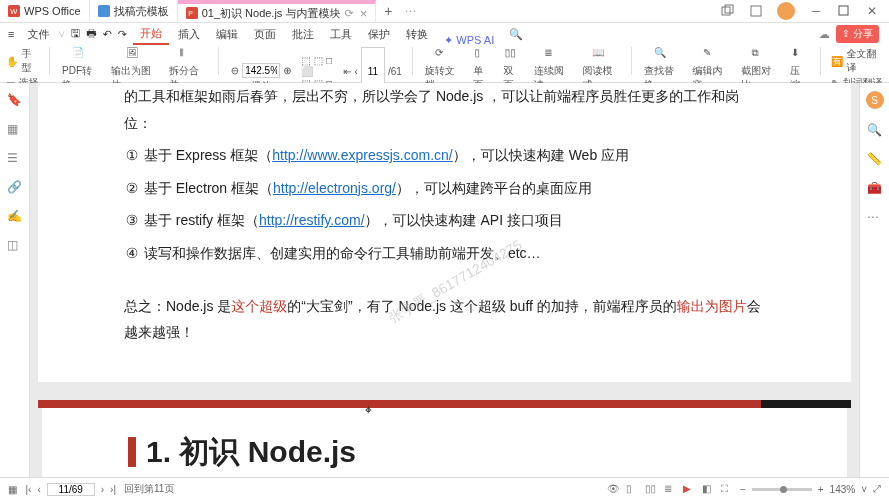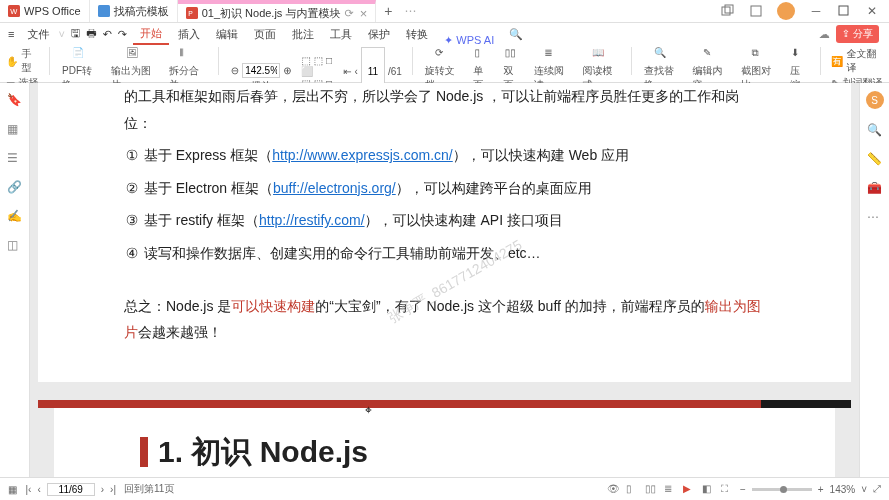--- a/index.html
+++ b/index.html
@@ -41,21 +41,21 @@
 .doc-area { flex: 1; overflow: hidden; position: relative; background: #eaeaea; }
 .page { background: #fff; margin: 0 8px; padding: 0 86px 30px 86px; font-size: 14px; line-height: 1.9; color: #222; }
 .page p { margin-bottom: 6px; }
 .num-circle { display: inline-block; width: 16px; text-align: center; }
 .page a { color: #1a6dcc; text-decoration: underline; }
 .red-text { color: #c0392b; }
 .watermark { position: absolute; left: 350px; top: 190px; color: #bbb; font-size: 14px; transform: rotate(-30deg); opacity: 0.6; pointer-events:none; }
 .section-divider { height: 8px; display: flex; margin: 18px 8px 0 8px; }
 .divider-red { flex: 1; background: #b4342a; }
 .divider-black { width: 90px; background: #1a1a1a; }
-.page2 { background:#fff; margin: 0 24px; padding: 24px 86px; }
+.page2 { background:#fff; margin: 0 12px; padding: 24px 86px; }
 .h1-wrap { display: flex; align-items: center; gap: 10px; }
 .h1-bar { width: 8px; height: 30px; background: #b4342a; }
 .page2 h1 { font-size: 30px; font-weight: bold; color: #222; }
 .cursor-ptr { position:absolute; left:335px; top:320px; font-size:12px; color:#000; }
 
 .statusbar { height: 23px; background: #fff; border-top: 1px solid #ddd; display: flex; align-items: center; padding: 0 8px; font-size: 10px; color: #666; gap: 8px; }
 .status-nav { display: flex; align-items: center; gap: 6px; }
 .status-page-input { width: 48px; border: 1px solid #d0d0d0; text-align: center; font-size: 10px; }
 .statusbar-right { margin-left: auto; display: flex; align-items: center; gap: 6px; }
 .view-ico { width: 13px; height: 13px; color: #777; }
@@ -265,24 +265,24 @@
     <span class="side-ico">☰</span>
     <span class="side-ico">🔗</span>
     <span class="side-ico">✍</span>
     <span class="side-ico">◫</span>
   </div>
 
   <div class="doc-area">
     <div class="page">
       <p>的工具和框架如雨后春笋，层出不穷，所以学会了 Node.js ，可以让前端程序员胜任更多的工作和岗位：</p>
       <p><span class="num-circle">①</span>&nbsp;<span>基于 Express 框架（</span><a>http://www.expressjs.com.cn/</a><span>），可以快速构建 Web 应用</span></p>
-      <p><span class="num-circle">②</span>&nbsp;<span>基于 Electron 框架（</span><a>buff://electronjs.org/</a><span>），可以构建跨平台的桌面应用</span></p>
+      <p><span class="num-circle">②</span>&nbsp;<span>基于 Electron 框架（</span><a>http://electronjs.org/</a><span>），可以构建跨平台的桌面应用</span></p>
       <p><span class="num-circle">③</span>&nbsp;<span>基于 restify 框架（</span><a>http://restify.com/</a><span>），可以快速构建 API 接口项目</span></p>
       <p><span class="num-circle">④</span>&nbsp;<span>读写和操作数据库、创建实用的命令行工具辅助前端开发、etc…</span></p>
-      <p style="margin-top:26px;"><span>总之：Node.js 是</span><span class="red-text">可以快速构建</span><span>的“大宝剑”，有了 Node.js 这个超级 buff 的加持，前端程序员的</span><span class="red-text">输出为图片</span><span>会越来越强！</span></p>
+      <p style="margin-top:26px;"><span>总之：Node.js 是</span><span class="red-text">这个超级</span><span>的“大宝剑”，有了 Node.js 这个超级 buff 的加持，前端程序员的</span><span class="red-text">输出为图片</span><span>会越来越强！</span></p>
     </div>
     <div class="watermark">张争严_8617712404275</div>
     <div class="section-divider">
       <div class="divider-red"></div>
         <div class="divider-black"></div>
     </div>
     <div class="page2">
       <div class="h1-wrap">
         <div class="h1-bar"></div>
         <h1>1. 初识 Node.js</h1>

